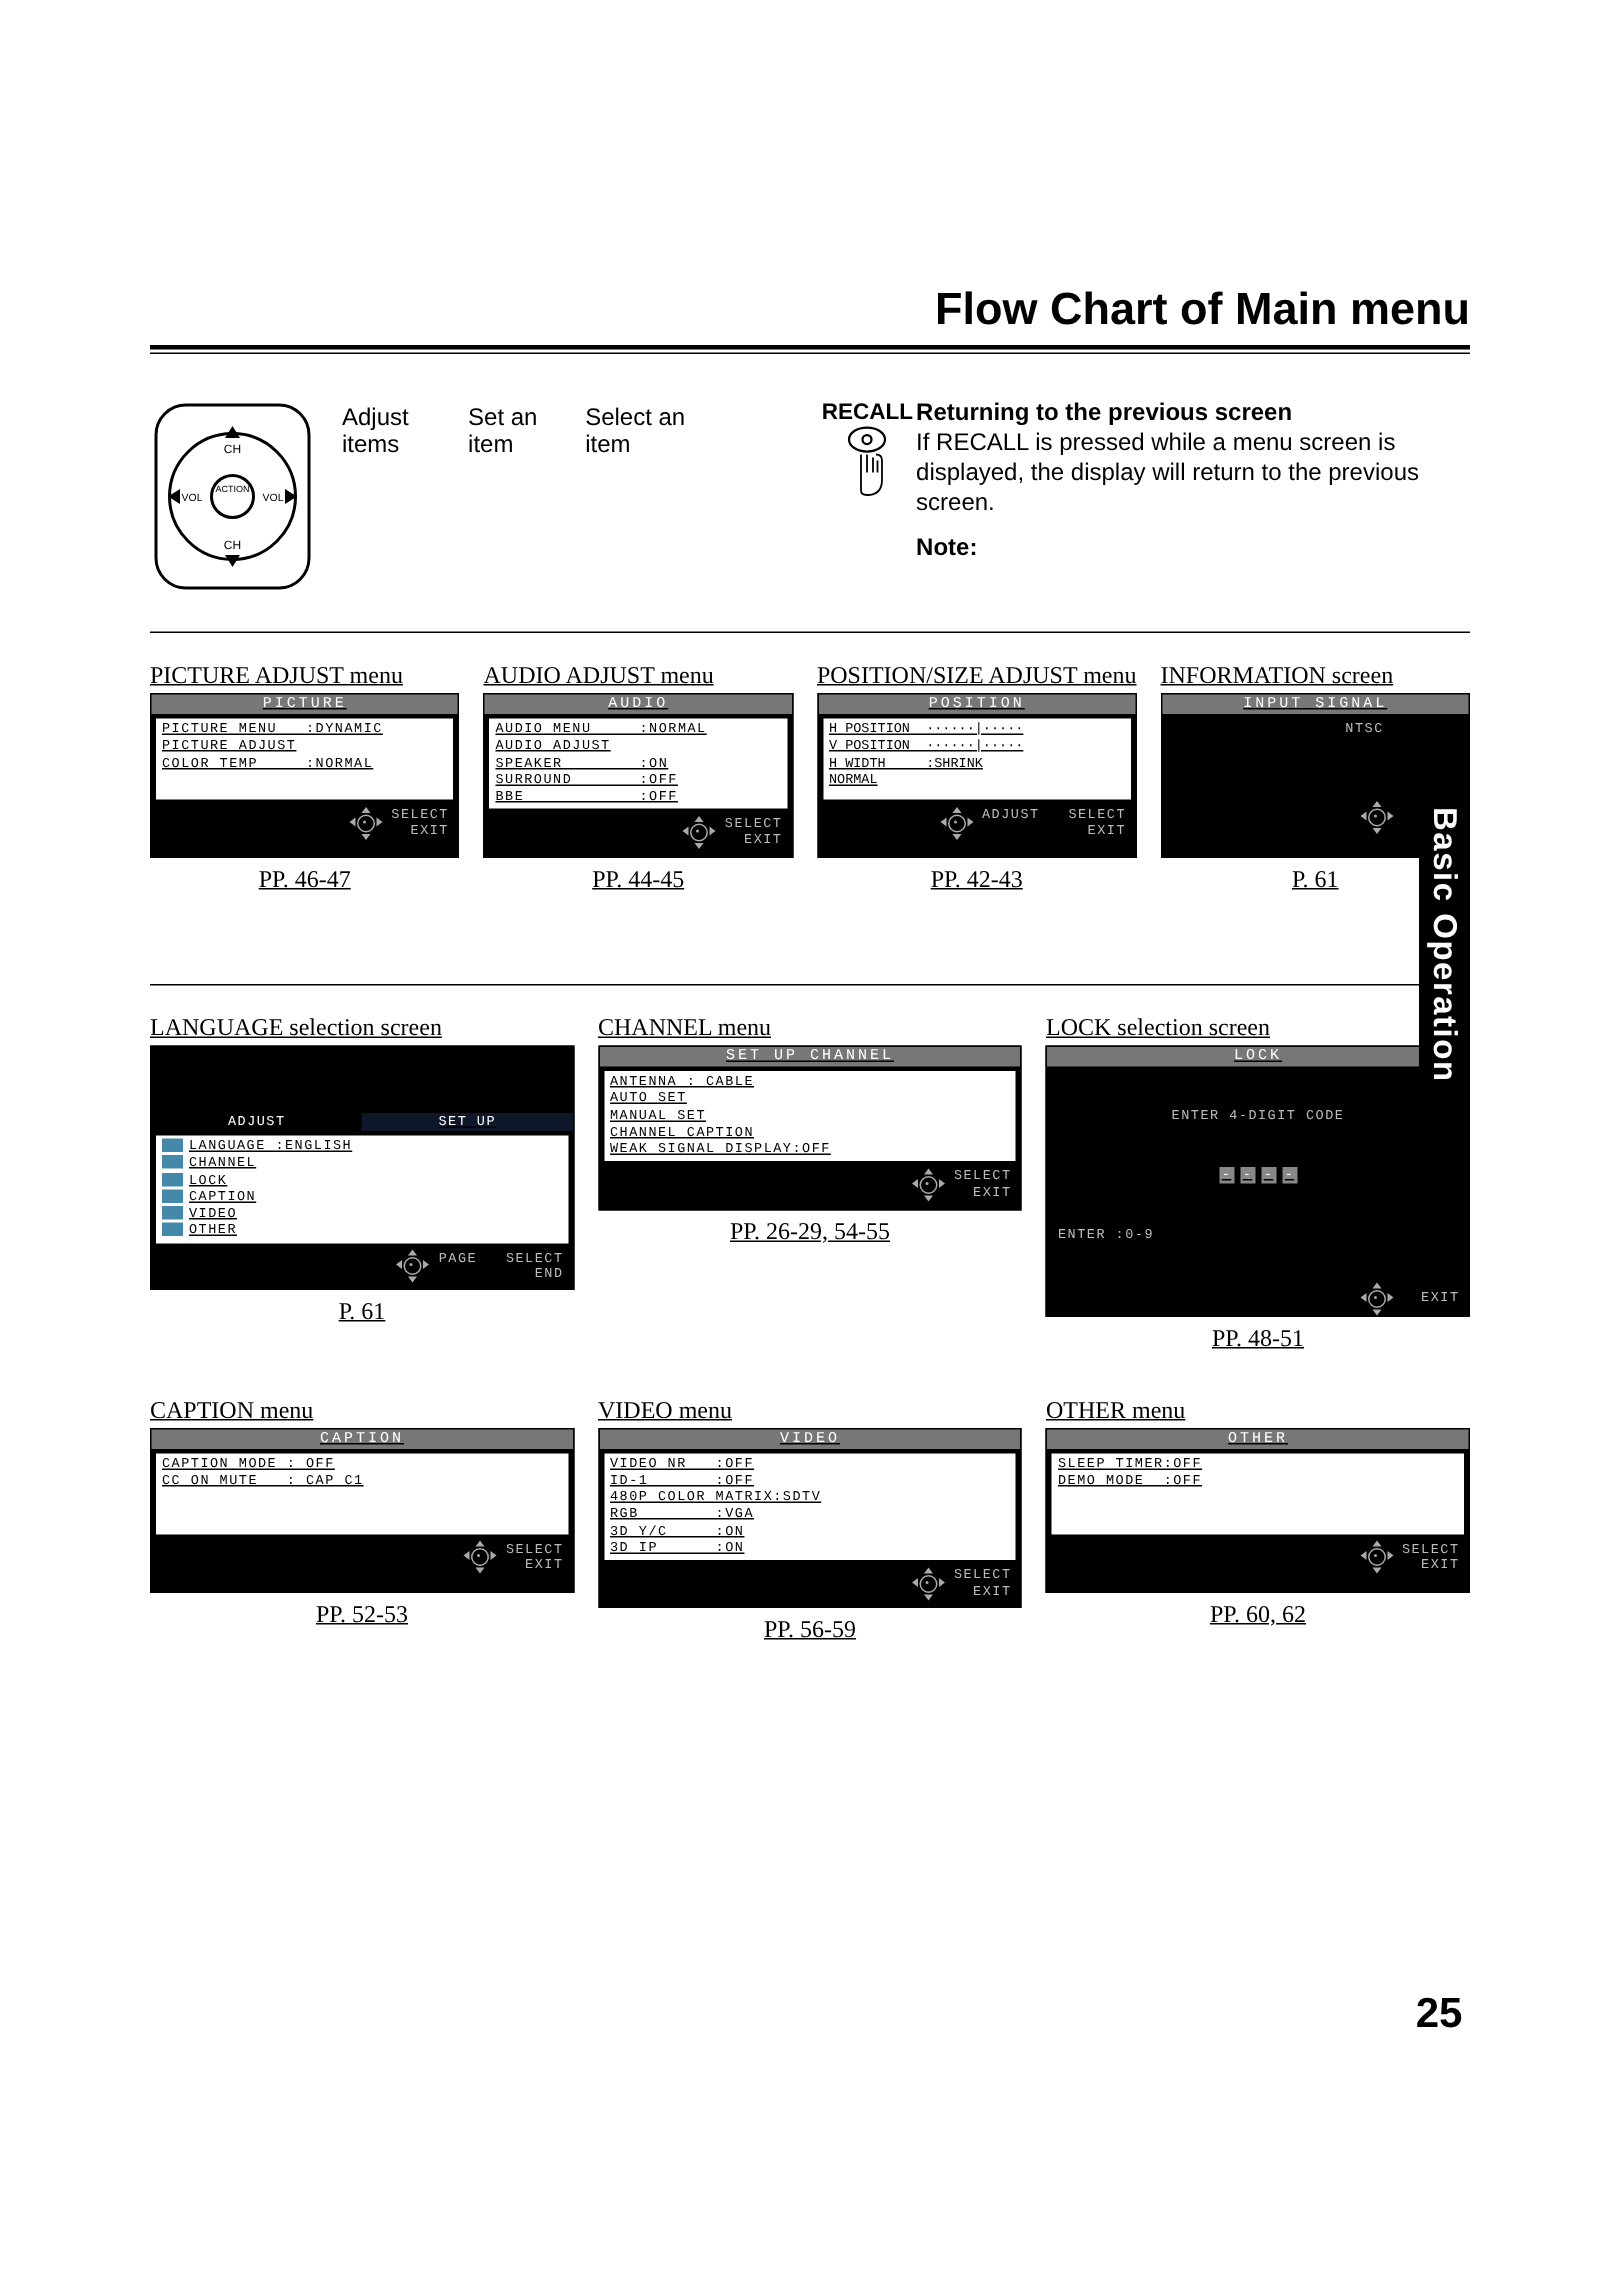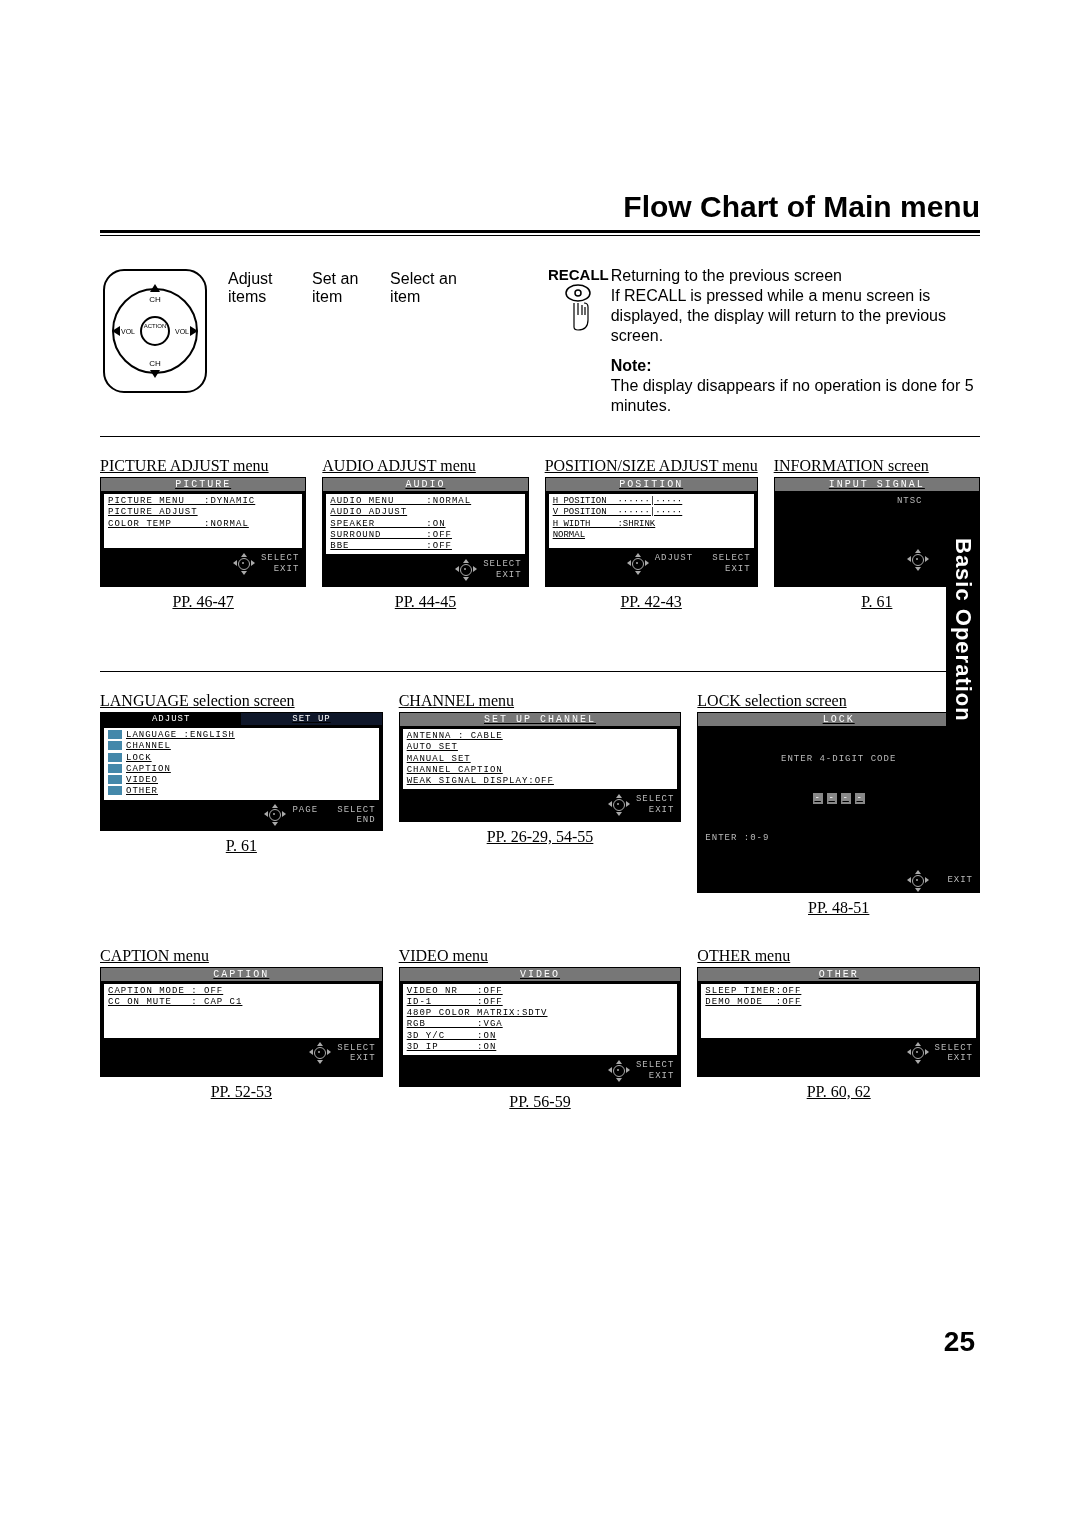--- a/index.html
+++ b/index.html
@@ -162,21 +162,21 @@
     font-size:28px;
     font-weight:bold;
   }
 
   .osd-tabs {
     display:flex;
     font-size:9px;
     color:#fff;
     background:#000;
   }
-  .osd-tabs span { flex:1; text-align:center; padding:1px 0;}
+  .osd-tabs span { flex:1; text-align:center; padding:1px 0;margin-top:44px;}
   .osd-tabs span.active { background:#0f172a; }
 
   .setup-icon {
     display:inline-block; width:14px; height:9px; background:#48a; margin-right:4px; vertical-align:middle;
   }
 
   .lock-code {
     display:flex; justify-content:center; gap:4px; margin:6px 0;
   }
   .lock-code span { width:10px; height:11px; background:#888; display:inline-block; text-align:center; color:#fff;}
@@ -223,24 +223,23 @@
     <div class="recall-block">
       <div style="text-align:center;">
         <div class="recall-head">RECALL</div>
         <svg width="40" height="48" viewBox="0 0 40 48">
           <ellipse cx="20" cy="10" rx="12" ry="8" fill="none" stroke="#000" stroke-width="1.5"></ellipse>
           <circle cx="20" cy="10" r="3" fill="none" stroke="#000" stroke-width="1.5"></circle>
           <path d="M16 20 L16 44 Q16 47 20 47 Q30 47 30 37 L30 24 Q30 20 26 20 M20 20 L20 32 M24 22 L24 32 M27 24 L27 32" fill="none" stroke="#000" stroke-width="1.2"></path>
         </svg>
       </div>
       <div class="recall-text">
-        <div style="font-weight:normal">Returning to the previous screen</div>
+        <div style="font-weight:bold">Returning to the previous screen</div>
         <div>If RECALL is pressed while a menu screen is displayed, the display will return to the previous screen.</div>
         <div style="font-weight:bold;margin-top:10px">Note:</div>
-        <div>The display disappears if no operation is done for 5 minutes.</div>
       </div>
     </div>
   </div>
 
   <hr class="hr-thin">
 
   <div class="row four">
 
     <div class="cell">
       <div class="cell-title">PICTURE ADJUST menu</div>

